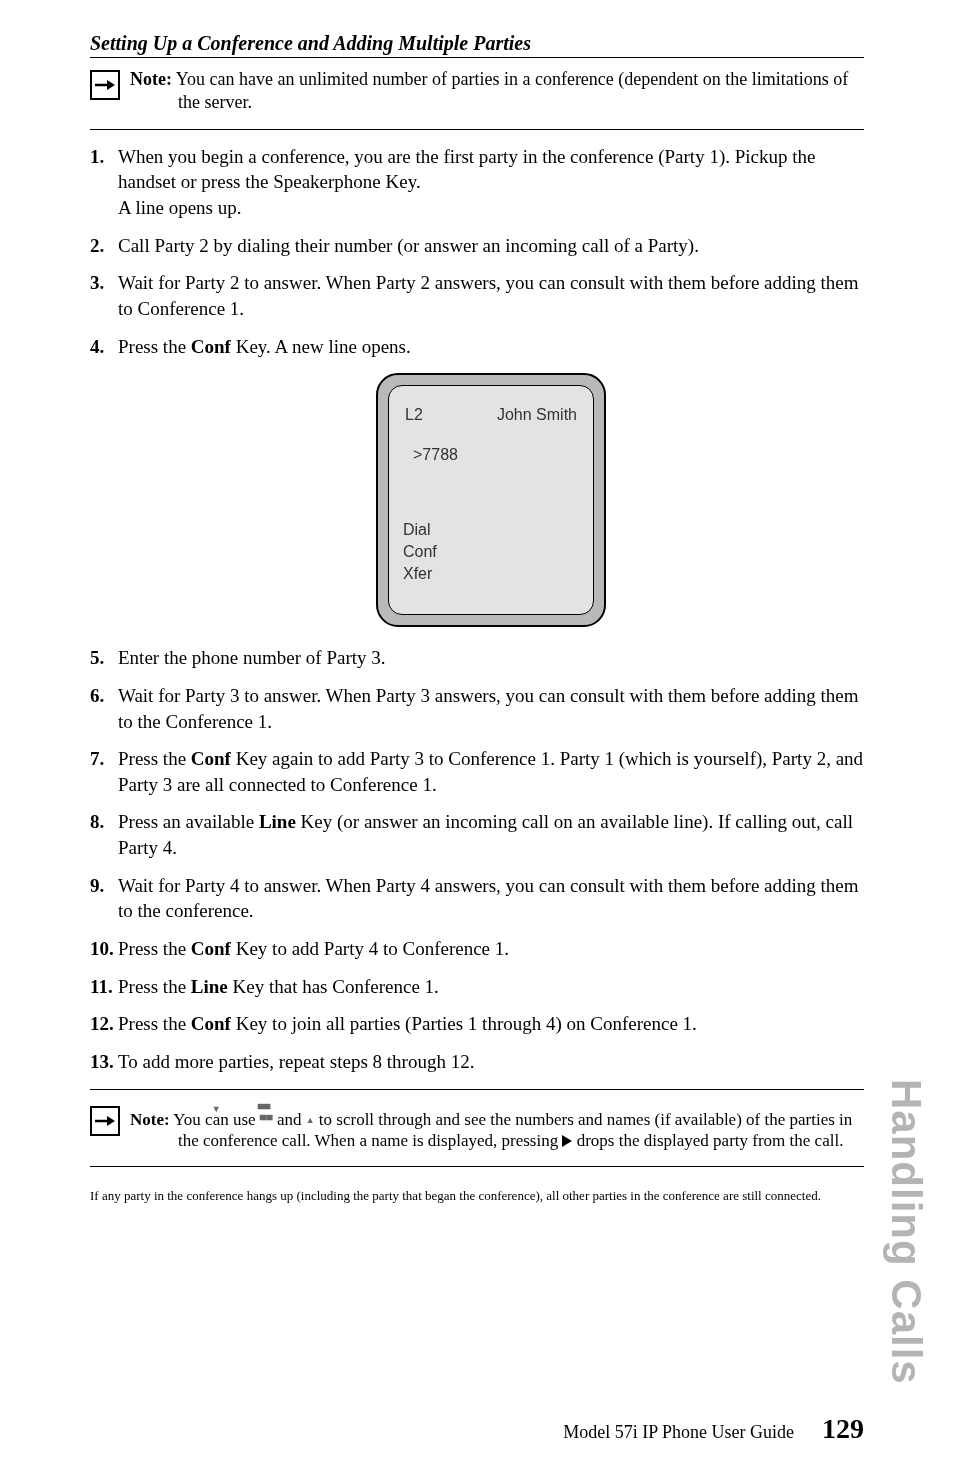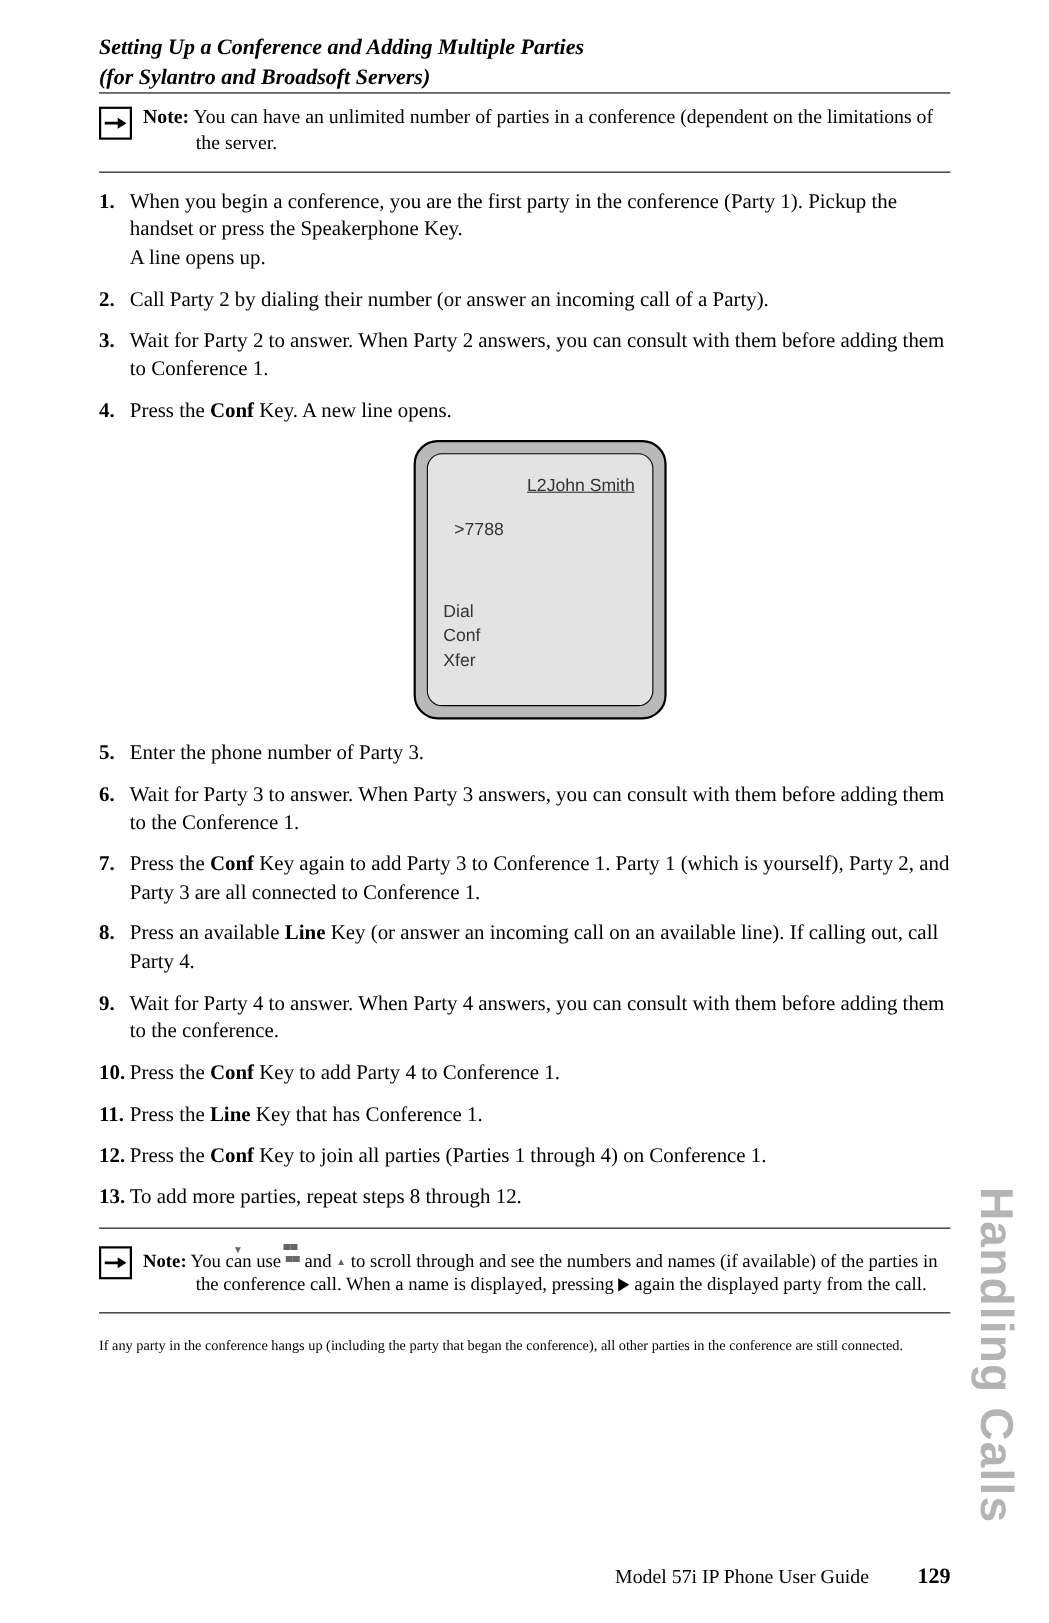--- a/index.html
+++ b/index.html
@@ -83,23 +83,22 @@
     background: #e3e3e3;
     padding: 18px 14px 14px 14px;
     height: 230px;
     font-family: Arial, Helvetica, sans-serif;
     font-size: 16px;
     color: #333;
     position: relative;
   }
   .phone-row1 {
     display: flex;
-    justify-content: flex-end;
+    justify-content: space-between;
     padding: 0 2px;
-    text-decoration: underline;
   }
   .phone-row2 {
     margin-top: 18px;
     padding-left: 10px;
   }
   .phone-bottom {
     position: absolute;
     bottom: 30px;
     left: 14px;
     line-height: 1.35;
@@ -120,25 +119,25 @@
     color: #b4b4b4;
     letter-spacing: 1px;
   }
   .footer {
     position: absolute;
     bottom: 30px;
     right: 90px;
     font-size: 18px;
     display: flex;
     align-items: baseline;
-    gap: 44px;
+    gap: 28px;
   }
   .footer .page-num {
     font-weight: bold;
-    font-size: 20px;
+    font-size: 28px;
   }
   .tri-right {
     display: inline-block;
     width: 0; height: 0;
     border-top: 6px solid transparent;
     border-bottom: 6px solid transparent;
     border-left: 10px solid #000;
     vertical-align: -1px;
   }
   .scroll-icon {
@@ -151,21 +150,20 @@
     font-size: 17px;
   }
   .bold { font-weight: bold; text-align: right; }
   .arrow-box svg { display: block; }
 </style>
 </head>
 <body>
 
 <div class="heading">
   <span>Setting Up a Conference and Adding Multiple Parties</span><br>
-  <span>(for Sylantro and Broadsoft Servers)</span>
 </div>
 
 <div class="note-block">
   <div class="arrow-box">
     <svg width="20" height="12" viewBox="0 0 20 12">
         <line x1="0" y1="6" x2="14" y2="6" stroke="#000" stroke-width="2.5"></line>
         <polygon points="12,1 20,6 12,11" fill="#000"></polygon>
       </svg>
   </div>
   <div class="note-text">
@@ -226,21 +224,21 @@
 <div class="sep"></div>
 
 <div class="note-block bottom">
   <div class="arrow-box">
     <svg width="20" height="12" viewBox="0 0 20 12">
         <line x1="0" y1="6" x2="14" y2="6" stroke="#000" stroke-width="2.5"></line>
         <polygon points="12,1 20,6 12,11" fill="#000"></polygon>
       </svg>
   </div>
   <div class="note-text">
-    <span class="bold">Note:</span><span> You can use </span><span class="scroll-icon">▼<br>▀▀</span><span> and </span><span class="scroll-icon">▀▀<br>▲</span><span> to scroll through and see the numbers and names (if available) of the parties in the conference call. When a name is displayed, pressing </span><span class="tri-right"></span><span> again the displayed party from the call.</span>
+    <span class="bold">Note:</span><span> You can use </span><span class="scroll-icon">▼<br>▀▀</span><span> and </span><span class="scroll-icon">▀▀<br>▲</span><span> to scroll through and see the numbers and names (if available) of the parties in the conference call. When a name is displayed, pressing </span><span class="tri-right"></span><span> drops the displayed party from the call.</span>
   </div>
 </div>
 
 <div class="sep"></div>
 
 <div class="body-text">If any party in the conference hangs up (including the party that began the conference), all other parties in the conference are still connected.</div>
 
 <div class="side-tab">Handling Calls</div>
 
 <div class="footer">

